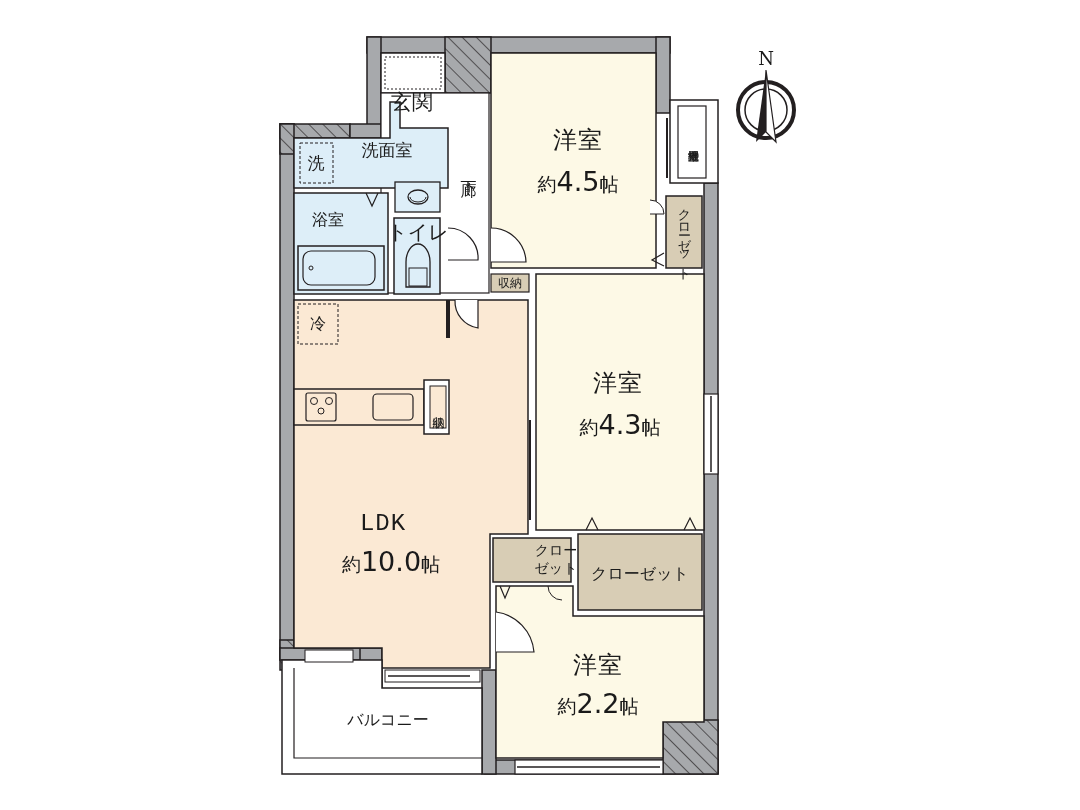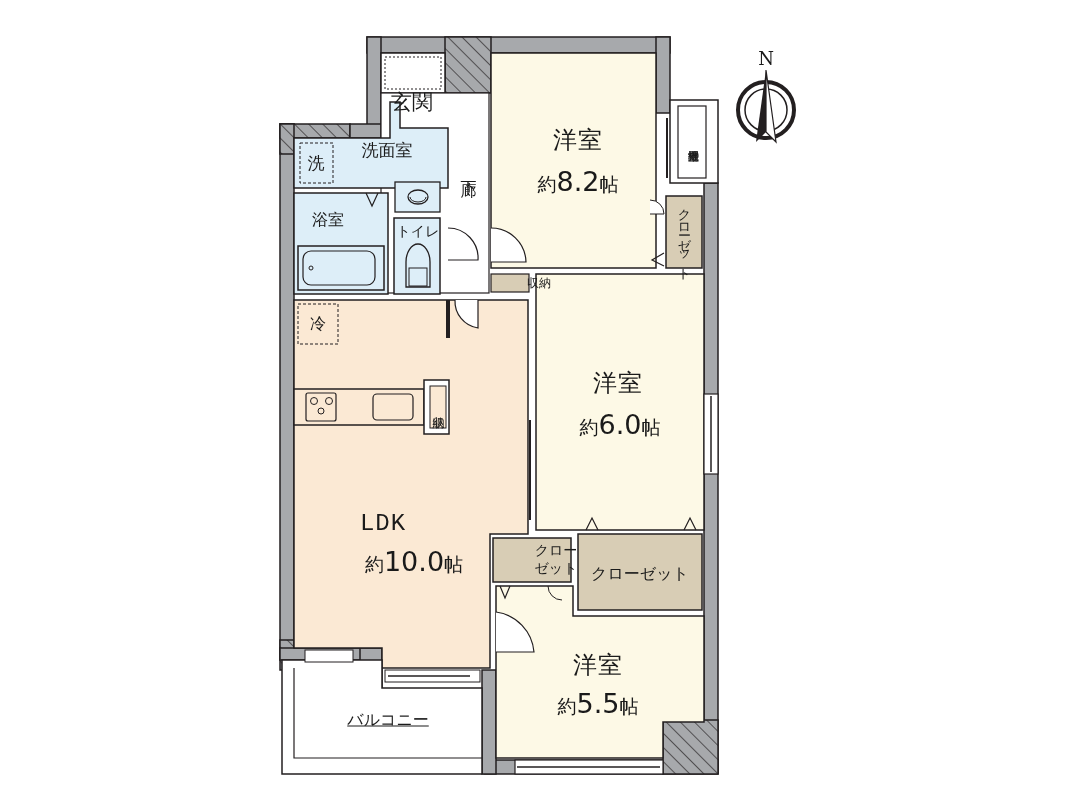--- a/index.html
+++ b/index.html
@@ -139,46 +139,46 @@
     <polygon points="0,-40 10,32 0,22" fill="#ffffff" stroke="#231f20" stroke-width="1.2"></polygon>
   </g>
 </svg>
 
 <div class="lbl" style="left:766px;top:58px;font-size:18px;font-family:'DejaVu Serif',serif;">N</div>
 
 <div class="lbl" style="left:412px;top:73px;font-size:21px;margin-top:29px;">玄関</div>
 <div class="lbl" style="left:316px;top:163px;font-size:17px;">洗</div>
 <div class="lbl" style="left:387px;top:150px;font-size:17px;">洗面室</div>
 <div class="lbl" style="left:328px;top:220px;font-size:16px;">浴室</div>
-<div class="lbl" style="left:418px;top:232px;font-size:14px;">トイレ</div>
+<div class="lbl" style="left:418px;top:232px;font-size:20px;">トイレ</div>
 <div class="lbl vert" style="left:468px;top:168px;font-size:16px;">廊下</div>
-<div class="lbl" style="left:510px;top:283px;font-size:12px;margin-left:29px;">収納</div>
+<div class="lbl" style="left:510px;top:283px;font-size:12px;">収納</div>
 <div class="lbl" style="left:318px;top:324px;font-size:16px;">冷</div>
 <div class="lbl vert" style="left:438px;top:407px;font-size:12px;">収納</div>
 
 <div class="lbl room-name" style="left:383px;top:523px;font-family:Liberation Mono, monospace;">LDK</div>
-<div class="lbl room-size" style="left:391px;top:562px;margin-left:23px;">
+<div class="lbl room-size" style="left:391px;top:562px;">
   <span>約</span><span class="num">10.0</span><span>帖</span>
 </div>
 
 <div class="lbl room-name" style="left:578px;top:140px;">洋室</div>
 <div class="lbl room-size" style="left:578px;top:182px;">
-  <span>約</span><span class="num">8.2</span><span>帖</span>
+  <span>約</span><span class="num">4.5</span><span>帖</span>
 </div>
 
 <div class="lbl room-name" style="left:618px;top:383px;">洋室</div>
 <div class="lbl room-size" style="left:620px;top:425px;">
-  <span>約</span><span class="num">6.0</span><span>帖</span>
+  <span>約</span><span class="num">4.3</span><span>帖</span>
 </div>
 
 <div class="lbl room-name" style="left:598px;top:665px;">洋室</div>
 <div class="lbl room-size" style="left:598px;top:704px;">
-  <span>約</span><span class="num">5.5</span><span>帖</span>
+  <span>約</span><span class="num">2.2</span><span>帖</span>
 </div>
 
 <div class="lbl vert" style="left:684px;top:232px;font-size:13px;height:66px;line-height:14px;column-count:1;">クローゼット</div>
 <div class="lbl" style="left:556px;top:559px;font-size:14px;line-height:18px;">
   <div>クロー</div>
   <div>ゼット</div>
 </div>
 <div class="lbl" style="left:640px;top:574px;font-size:16px;">クローゼット</div>
 <div class="lbl vert" style="left:692px;top:142px;font-size:11px;">室外機置場</div>
-<div class="lbl" style="left:388px;top:720px;font-size:16px;text-decoration:underline;">バルコニー</div>
+<div class="lbl" style="left:388px;top:720px;font-size:16px;">バルコニー</div>
 
 </body></html>

